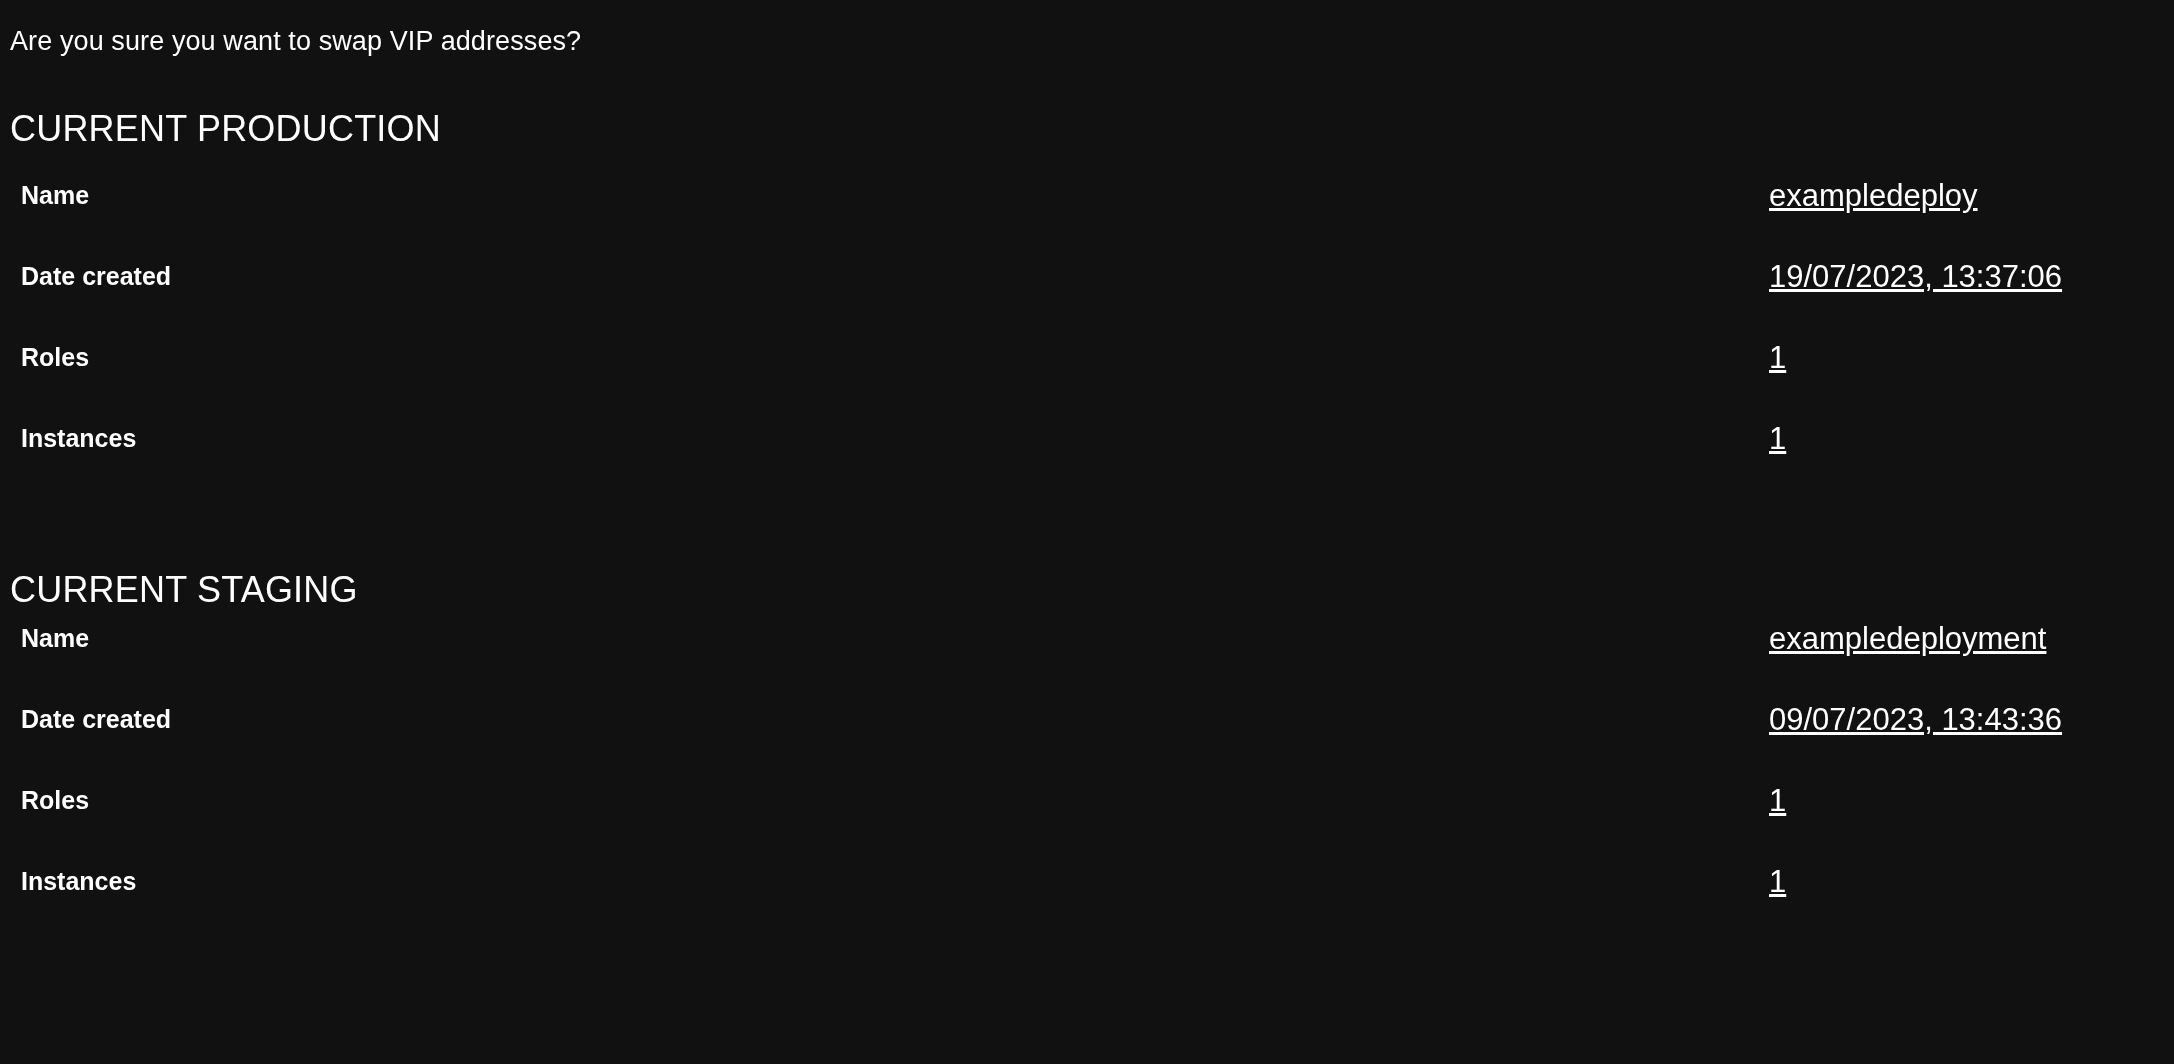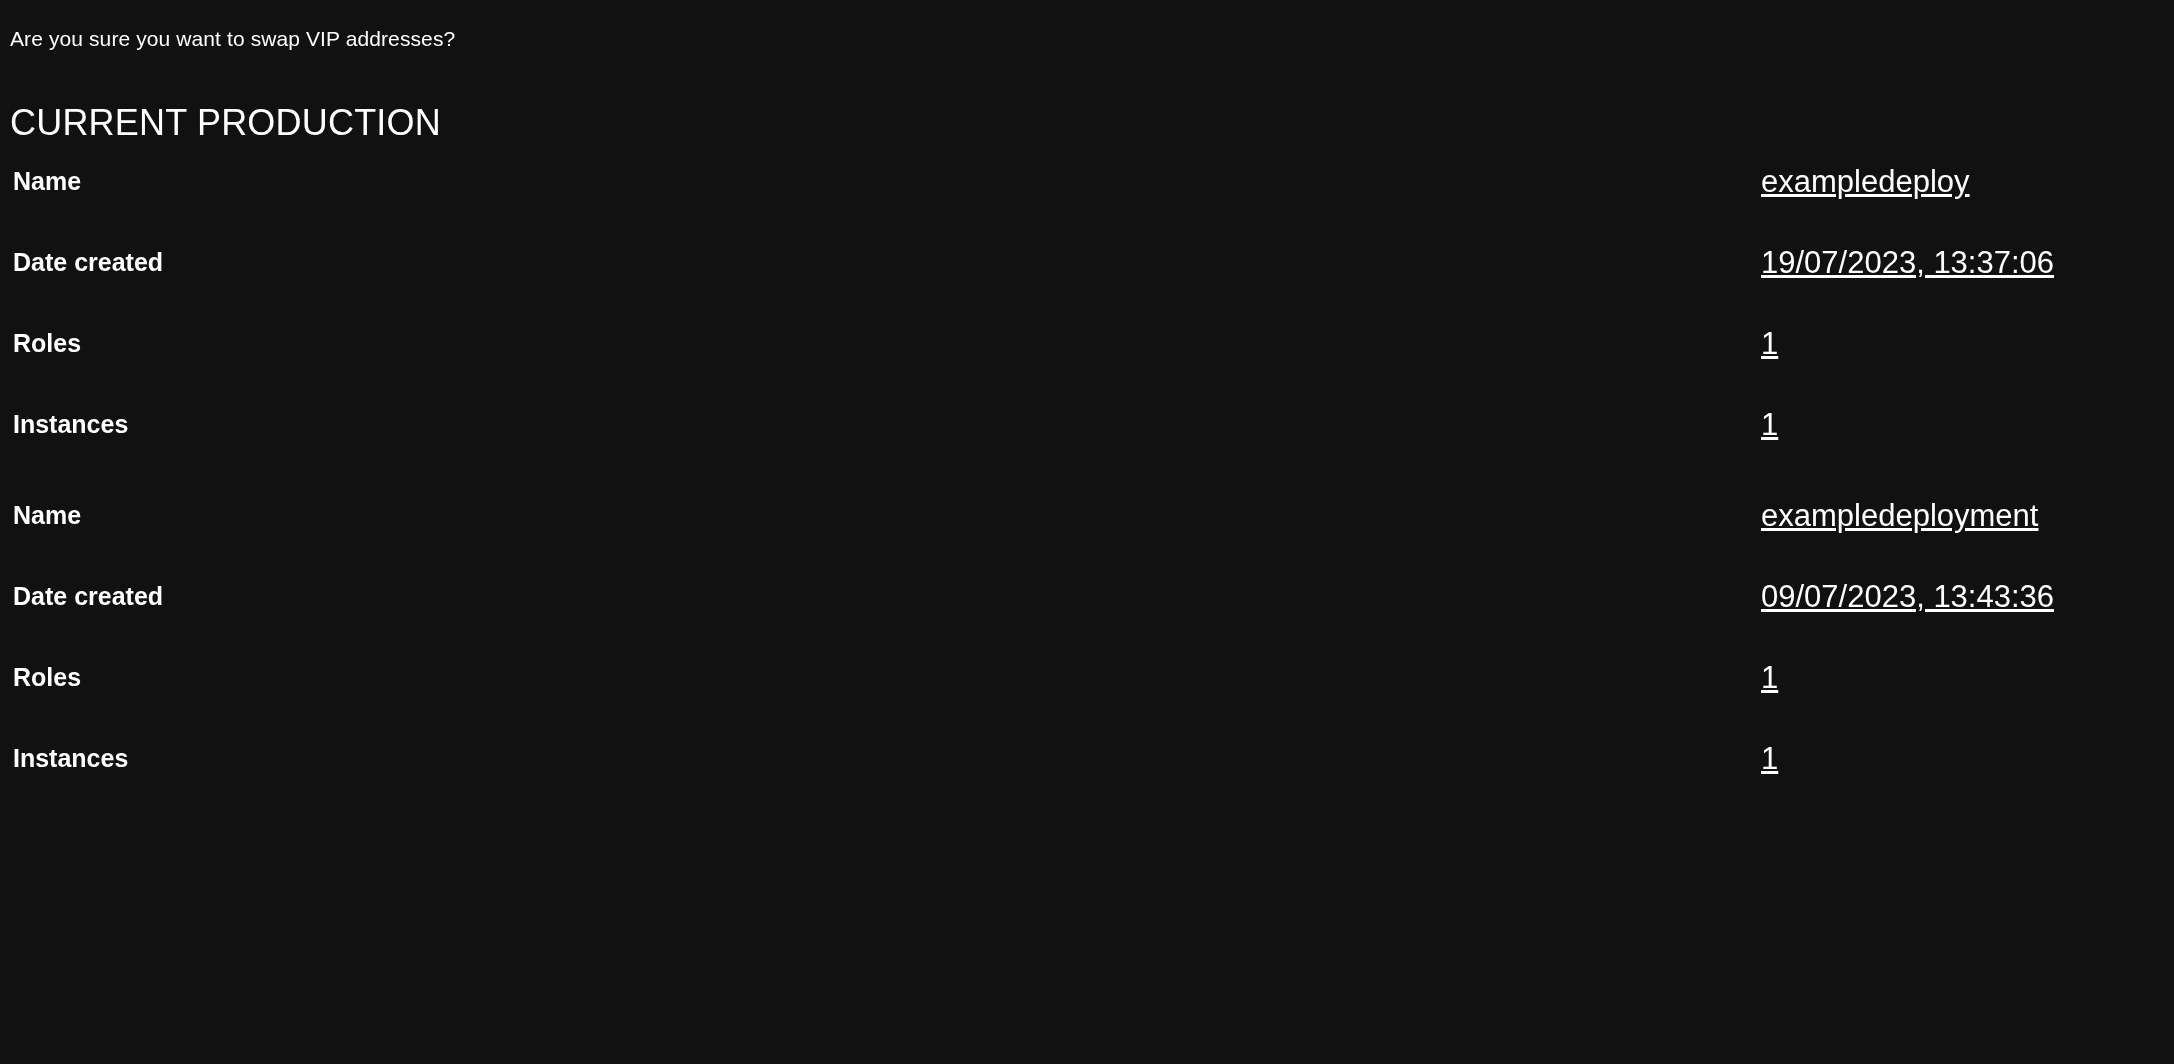--- a/index.html
+++ b/index.html
@@ -19,21 +19,21 @@
 
   .dialog-body {
     position: relative;
     width: 2174px;
     height: 1064px;
     box-sizing: border-box;
     padding: 0 0 0 10px;
   }
 
   .confirm-question {
-    font-size: 21px;
+    font-size: 27px;
     font-weight: 400;
     line-height: 1;
     color: #ffffff;
     padding-top: 28px;
     letter-spacing: 0.1px;
   }
 
   .section {
     margin-top: 0;
   }
@@ -48,21 +48,21 @@
 
   .section-production .section-heading {
     padding-top: 56px;
   }
 
   .section-staging .section-heading {
     padding-top: 54px;
   }
 
   .detail-list {
-    margin: 3px;
+    margin: 11px;
     padding: 0;
     list-style: none;
   }
 
   .detail-row {
     position: relative;
     height: 81px;
     display: flex;
     align-items: flex-start;
   }
@@ -120,20 +120,21 @@
         <span class="detail-value">1</span>
       </li>
       <li class="detail-row">
         <span class="detail-label">Instances</span>
         <span class="detail-value">1</span>
       </li>
     </ul>
   </div>
 
   <div class="section section-staging">
+    <div class="section-heading">CURRENT STAGING</div>
 
     <ul class="detail-list">
       <li class="detail-row">
         <span class="detail-label">Name</span>
         <span class="detail-value">exampledeployment</span>
       </li>
       <li class="detail-row">
         <span class="detail-label">Date created</span>
         <span class="detail-value">09/07/2023, 13:43:36</span>
       </li>

